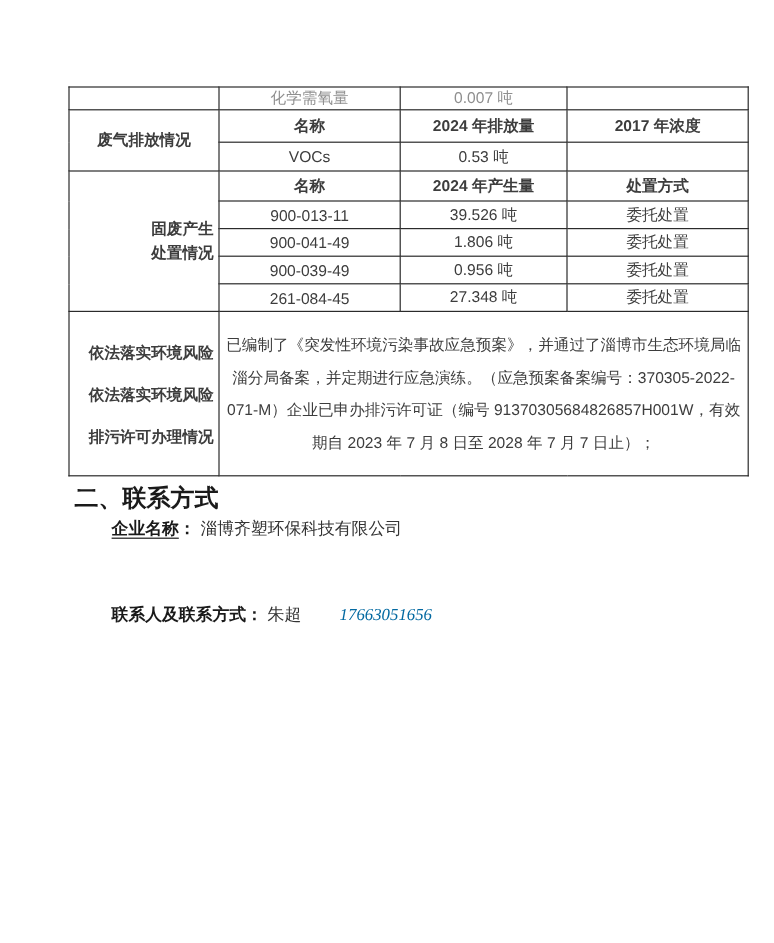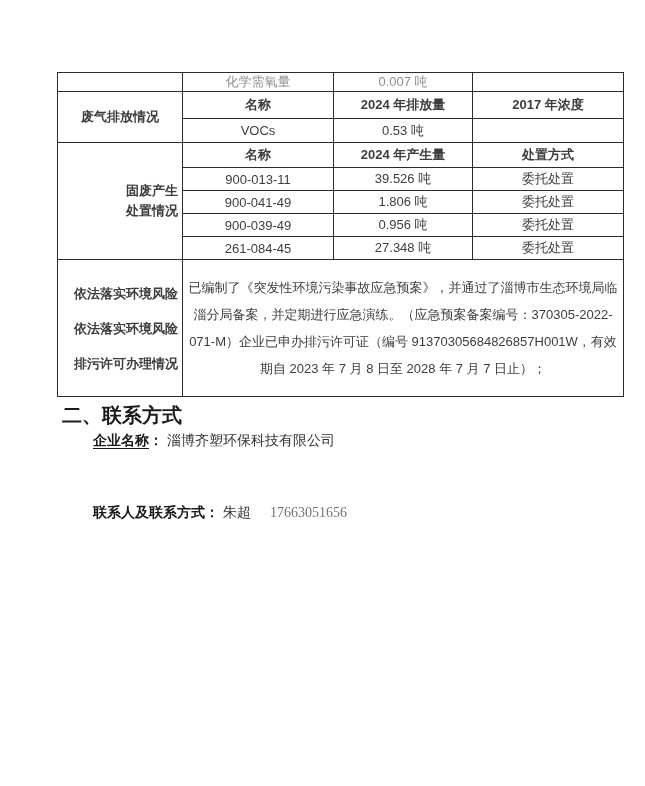--- a/index.html
+++ b/index.html
@@ -100,22 +100,23 @@
     font-weight: bold;
     color: #1a1a1a;
   }
   .contact-row .c-value {
     font-family: "Liberation Serif", serif;
     color: #333333;
     margin-left: 4px;
   }
   .contact-row .c-value2 {
     font-family: "Liberation Serif", serif;
-    color: #737373;
-    margin-left: 19px;
+    color: #0369a1;
+    margin-left: 32px;
+    font-style: italic;
   }
   .row-name    { top: 432px; }
   .row-address { top: 471px; }
   .row-person  { top: 504px; }
 </style>
 </head>
 <body>
 
 <div class="page">
 

